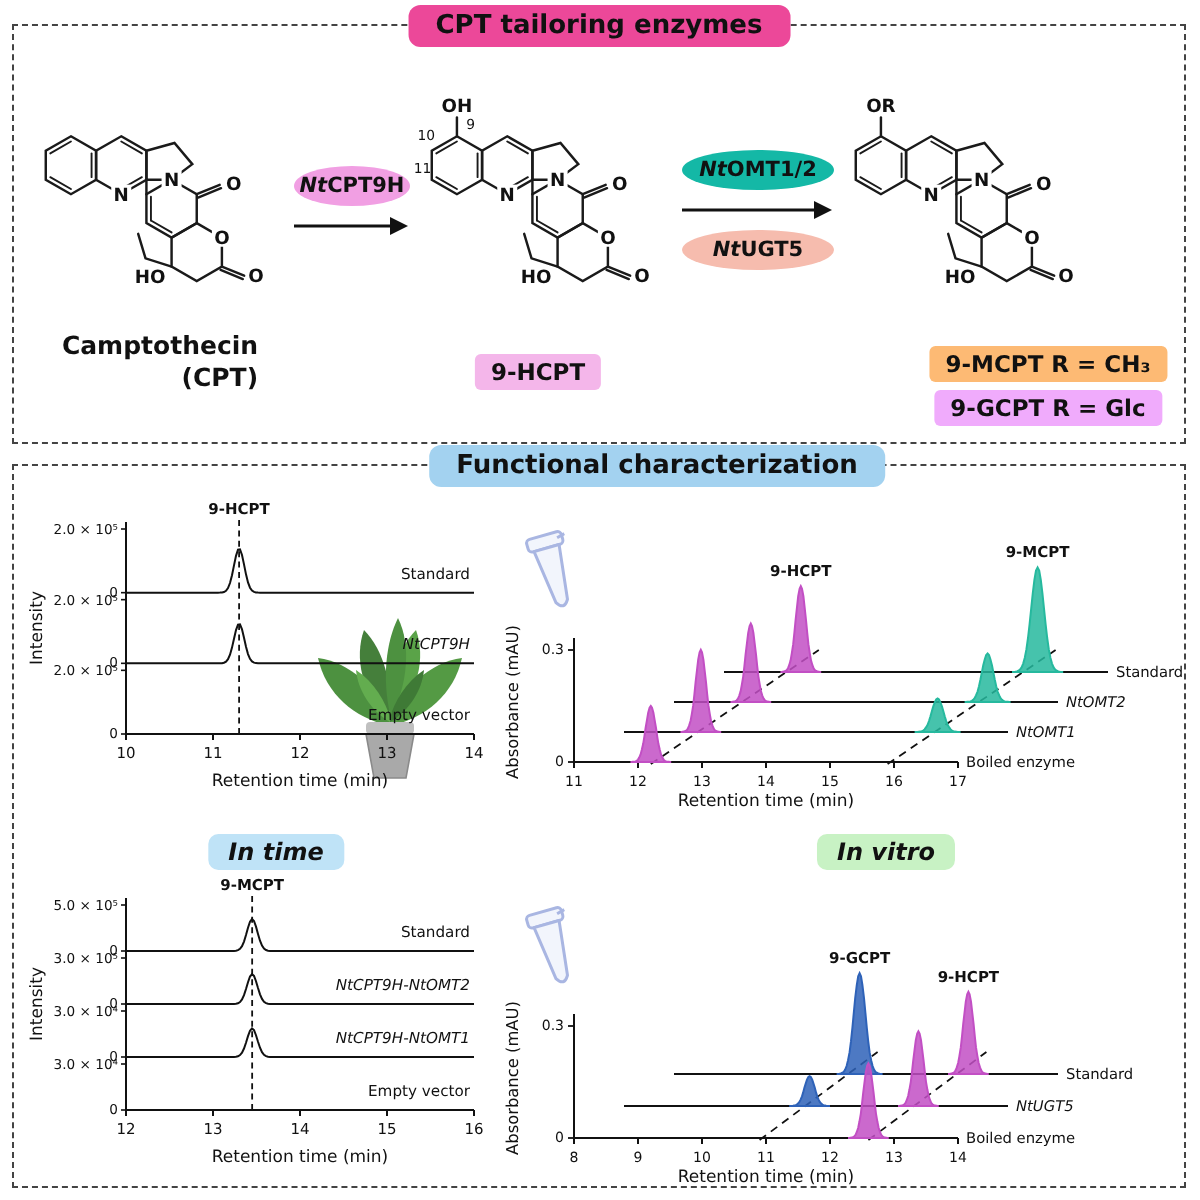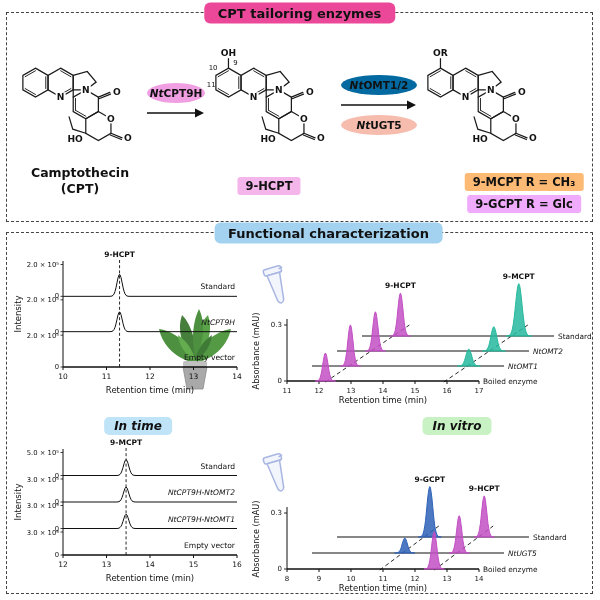--- a/index.html
+++ b/index.html
@@ -3,21 +3,21 @@
 <meta charset="utf-8">
 <style>
 *{box-sizing:border-box;margin:0;padding:0}
 html,body{width:600px;height:600px;background:#fff}
 body{position:relative;font-family:"DejaVu Sans","Liberation Sans",sans-serif;color:#111;overflow:hidden}
 .panel{position:absolute;left:6px;width:587px;border:1.6px dashed #444;background:#fff}
 #panel-top{top:12px;height:210px}
 #panel-bottom{top:232px;height:362px}
 .panel-title{position:absolute;left:50%;top:0;transform:translate(-50%,-50%);font-weight:bold;font-size:13px;padding:3px 14px;border-radius:6px;white-space:nowrap;z-index:5}
 .skeleton{position:absolute;width:134px;height:108px}
-.cmp-name{position:absolute;transform:translateX(-50%);text-align:center;font-weight:bold;font-size:12.5px;line-height:1.25;white-space:nowrap}
+.cmp-name{position:absolute;transform:translateX(-50%);text-align:right;font-weight:bold;font-size:12.5px;line-height:1.25;white-space:nowrap}
 .rx{position:absolute;text-align:center}
 .enzyme-pill{height:20px;line-height:20px;text-align:center;border-radius:50%;font-size:10.5px;font-weight:bold;white-space:nowrap}
 .enzyme-pill i{font-style:italic}
 .arrow-svg{display:block;margin-top:4px}
 .badge{position:absolute;transform:translateX(-50%);font-size:11.5px;font-weight:bold;padding:2px 8px;border-radius:3px;white-space:nowrap}
 .mode-badge{position:absolute;transform:translateX(-50%);font-size:12px;font-weight:bold;font-style:italic;padding:2px 10px;border-radius:5px;white-space:nowrap}
 .chart{position:absolute;z-index:2}
 .deco{position:absolute;z-index:1}
 </style>
 </head>
@@ -102,21 +102,21 @@
       <text x="96.6" y="84.4" font-size="8.2" font-weight="bold" text-anchor="start" fill="#111">O</text>
       <text x="59.5" y="85" font-size="8.2" font-weight="bold" text-anchor="end" fill="#111">HO</text>
       <text x="17" y="8.2" font-size="8.2" font-weight="bold" text-anchor="middle" fill="#111">OH</text>
       <text x="23.2" y="15.8" font-size="6.2" text-anchor="middle" fill="#111">9</text>
       <text x="3.2" y="20.8" font-size="6.2" text-anchor="middle" fill="#111">10</text>
       <text x="1.5" y="35.6" font-size="6.2" text-anchor="middle" fill="#111">11</text>
     </svg>
   <div class="badge" style="left: 262px; top: 164px; background: rgb(244, 182, 234);">9-HCPT</div>
 
   <div class="rx" style="left:334px;top:62px;width:76px">
-    <div class="enzyme-pill" style="background: #0369a1;"><i>Nt</i><span>OMT1/2</span></div>
+    <div class="enzyme-pill" style="background: #14b8a6;"><i>Nt</i><span>OMT1/2</span></div>
     <svg class="arrow-svg" width="76" height="12" viewBox="0 0 76 12">
         <line x1="0" y1="6" x2="67" y2="6" stroke="#111" stroke-width="1.6"></line>
         <polygon points="66,1.5 75,6 66,10.5" fill="#111"></polygon>
       </svg>
     <div class="enzyme-pill" style="margin-top: 4px; background: rgb(246, 188, 174);"><i>Nt</i><span>UGT5</span></div>
   </div>
 
   <svg class="skeleton" style="left:411px;top:34px" viewBox="-3 0 120 97">
       <g stroke="#1a1a1a" stroke-width="1.1" fill="none" stroke-linecap="round">
         <path d="M17,19 L28.3,25.5 L28.3,38.5 L17,45 L5.7,38.5 L5.7,25.5 Z"></path>
@@ -256,21 +256,21 @@
         <path d="M208.3,115L208.3,115.0L209.0,115.0L209.7,115.0L210.4,114.9L211.2,114.8L211.9,114.6L212.6,114.3L213.3,113.7L214.0,112.7L214.8,111.4L215.5,109.5L216.2,107.3L216.9,104.8L217.6,102.3L218.4,100.2L219.1,98.7L219.8,98.2L220.5,98.7L221.2,100.2L222.0,102.3L222.7,104.8L223.4,107.3L224.1,109.5L224.8,111.4L225.6,112.7L226.3,113.7L227.0,114.3L227.7,114.6L228.4,114.8L229.2,114.9L229.9,115.0L230.6,115.0L231.3,115.0L231.3,115 Z" fill="#26b99e" fill-opacity="0.85" stroke="#26b99e" stroke-width="1"></path>
         <text x="259" y="117.5" font-size="7.4" text-anchor="start" fill="#111" font-style="italic">NtOMT1</text>
         <line x1="38" y1="130" x2="230" y2="130" stroke="#111" stroke-width="1"></line>
         <path d="M66.2,130L66.2,130.0L66.8,130.0L67.4,129.9L68.1,129.9L68.7,129.7L69.4,129.4L70.0,128.8L70.6,127.8L71.3,126.2L71.9,123.9L72.6,120.9L73.2,117.2L73.8,113.0L74.5,108.9L75.1,105.3L75.8,102.9L76.4,102.0L77.0,102.9L77.7,105.3L78.3,108.9L79.0,113.0L79.6,117.2L80.2,120.9L80.9,123.9L81.5,126.2L82.2,127.8L82.8,128.8L83.4,129.4L84.1,129.7L84.7,129.9L85.4,129.9L86.0,130.0L86.6,130.0L86.6,130 Z" fill="#c24fc4" fill-opacity="0.85" stroke="#c24fc4" stroke-width="1"></path>
         <text x="234" y="132.5" font-size="7.4" text-anchor="start" fill="#111">Boiled enzyme</text>
         <text x="151.39999999999998" y="37.06666666666666" font-size="7.5" text-anchor="middle" fill="#111" font-weight="bold">9-HCPT</text>
         <text x="269.8" y="27.733333333333327" font-size="7.5" text-anchor="middle" fill="#111" font-weight="bold">9-MCPT</text>
       </svg></div>
 
   <div class="mode-badge" style="left: 131px; top: 184px; background: rgb(191, 227, 247);">In time</div>
-  <div class="mode-badge" style="left: 450px; top: 184px; background: rgb(200, 242, 196);">In vitro</div>
+  <div class="mode-badge" style="left: 436px; top: 184px; background: rgb(200, 242, 196);">In vitro</div>
 
   <div class="chart" style="left:4px;top:204px;width:232px;height:156px"><svg viewBox="0 0 232 156" width="232" height="156">
         <path d="M52,12 V118 H226" stroke="#111" stroke-width="1" fill="none"></path>
         <line x1="115.07499999999996" y1="11" x2="115.07499999999996" y2="118" stroke="#111" stroke-width="0.9" stroke-dasharray="3 2.2"></line>
         <text x="115.07499999999996" y="8" font-size="7.5" text-anchor="middle" fill="#111" font-weight="bold">9-MCPT</text>
         <text x="48" y="18" font-size="6.8" text-anchor="end" fill="#111">5.0 × 10⁵</text>
         <text x="48" y="40.5" font-size="6.8" text-anchor="end" fill="#111">0</text>
         <line x1="49.5" y1="15.5" x2="52" y2="15.5" stroke="#111" stroke-width="0.8"></line>
         <line x1="49.5" y1="38.5" x2="52" y2="38.5" stroke="#111" stroke-width="0.8"></line>
         <path d="M52,38.5L52,38.50L53,38.50L54,38.50L55,38.50L56,38.50L57,38.50L58,38.50L59,38.50L60,38.50L61,38.50L62,38.50L63,38.50L64,38.50L65,38.50L66,38.50L67,38.50L68,38.50L69,38.50L70,38.50L71,38.50L72,38.50L73,38.50L74,38.50L75,38.50L76,38.50L77,38.50L78,38.50L79,38.50L80,38.50L81,38.50L82,38.50L83,38.50L84,38.50L85,38.50L86,38.50L87,38.50L88,38.50L89,38.50L90,38.50L91,38.50L92,38.50L93,38.50L94,38.50L95,38.50L96,38.50L97,38.50L98,38.50L99,38.50L100,38.50L101,38.50L102,38.50L103,38.50L104,38.50L105,38.49L106,38.46L107,38.37L108,38.09L109,37.43L110,36.09L111,33.77L112,30.51L113,26.84L114,23.81L115,22.52L116,23.48L117,26.32L118,29.97L119,33.34L120,35.80L121,37.28L122,38.03L123,38.34L124,38.45L125,38.49L126,38.50L127,38.50L128,38.50L129,38.50L130,38.50L131,38.50L132,38.50L133,38.50L134,38.50L135,38.50L136,38.50L137,38.50L138,38.50L139,38.50L140,38.50L141,38.50L142,38.50L143,38.50L144,38.50L145,38.50L146,38.50L147,38.50L148,38.50L149,38.50L150,38.50L151,38.50L152,38.50L153,38.50L154,38.50L155,38.50L156,38.50L157,38.50L158,38.50L159,38.50L160,38.50L161,38.50L162,38.50L163,38.50L164,38.50L165,38.50L166,38.50L167,38.50L168,38.50L169,38.50L170,38.50L171,38.50L172,38.50L173,38.50L174,38.50L175,38.50L176,38.50L177,38.50L178,38.50L179,38.50L180,38.50L181,38.50L182,38.50L183,38.50L184,38.50L185,38.50L186,38.50L187,38.50L188,38.50L189,38.50L190,38.50L191,38.50L192,38.50L193,38.50L194,38.50L195,38.50L196,38.50L197,38.50L198,38.50L199,38.50L200,38.50L201,38.50L202,38.50L203,38.50L204,38.50L205,38.50L206,38.50L207,38.50L208,38.50L209,38.50L210,38.50L211,38.50L212,38.50L213,38.50L214,38.50L215,38.50L216,38.50L217,38.50L218,38.50L219,38.50L220,38.50L221,38.50L222,38.50L223,38.50L224,38.50L225,38.50L226,38.50" stroke="#111" stroke-width="1" fill="none"></path>

